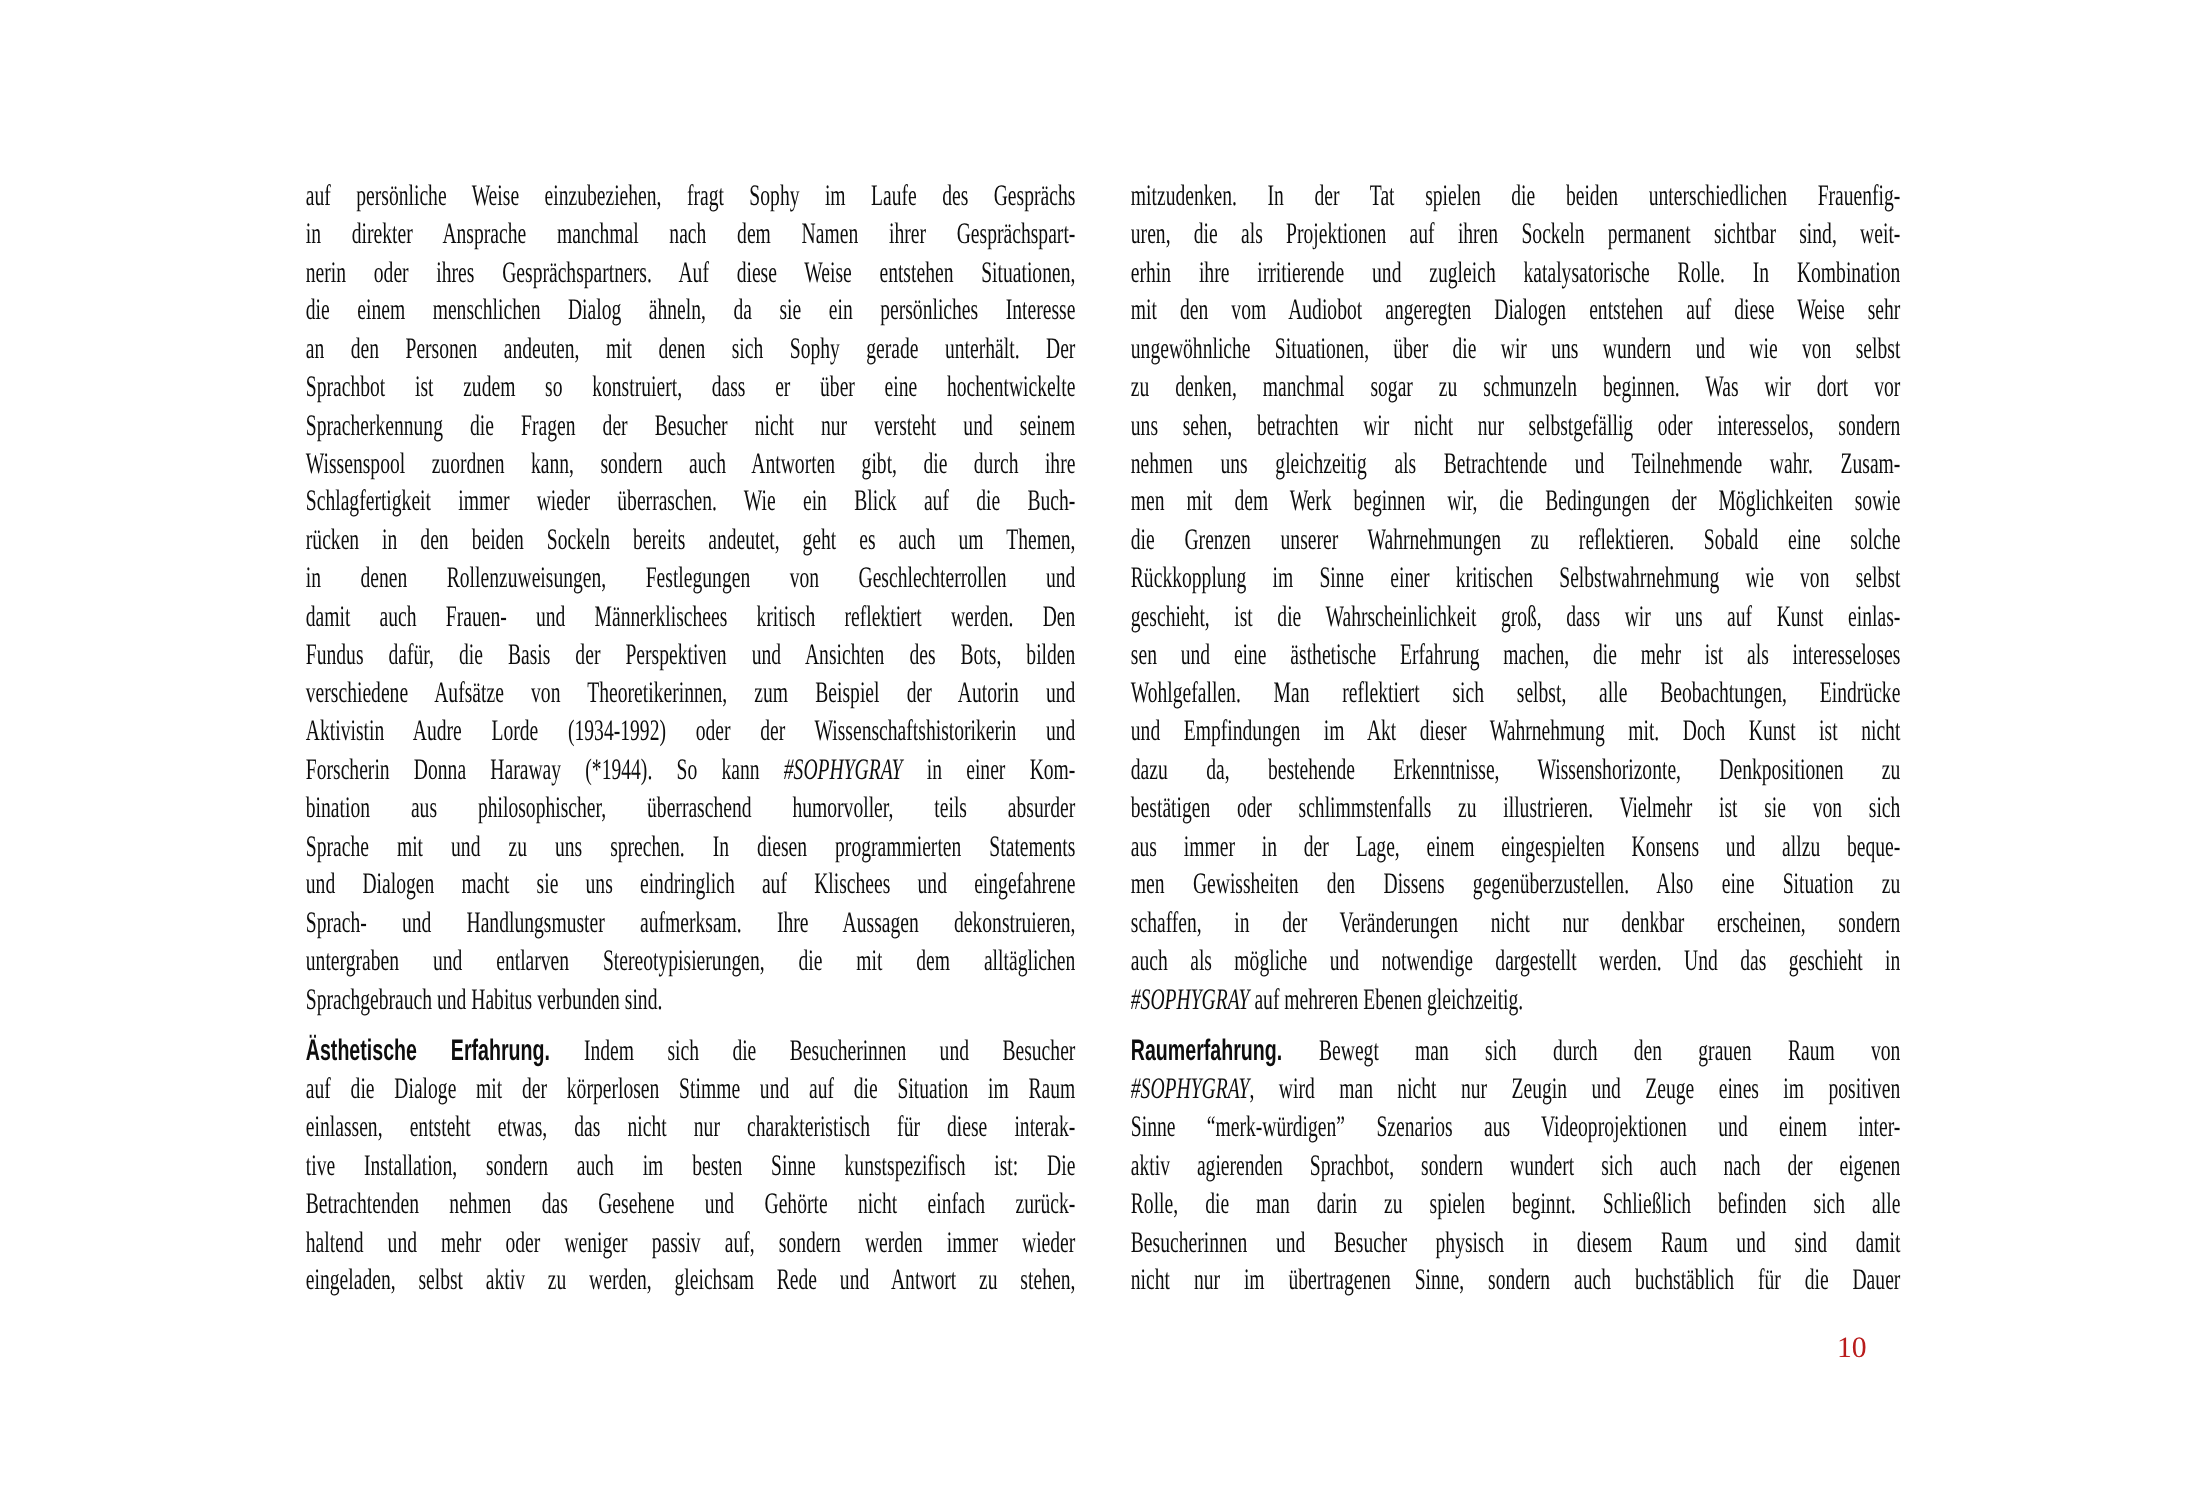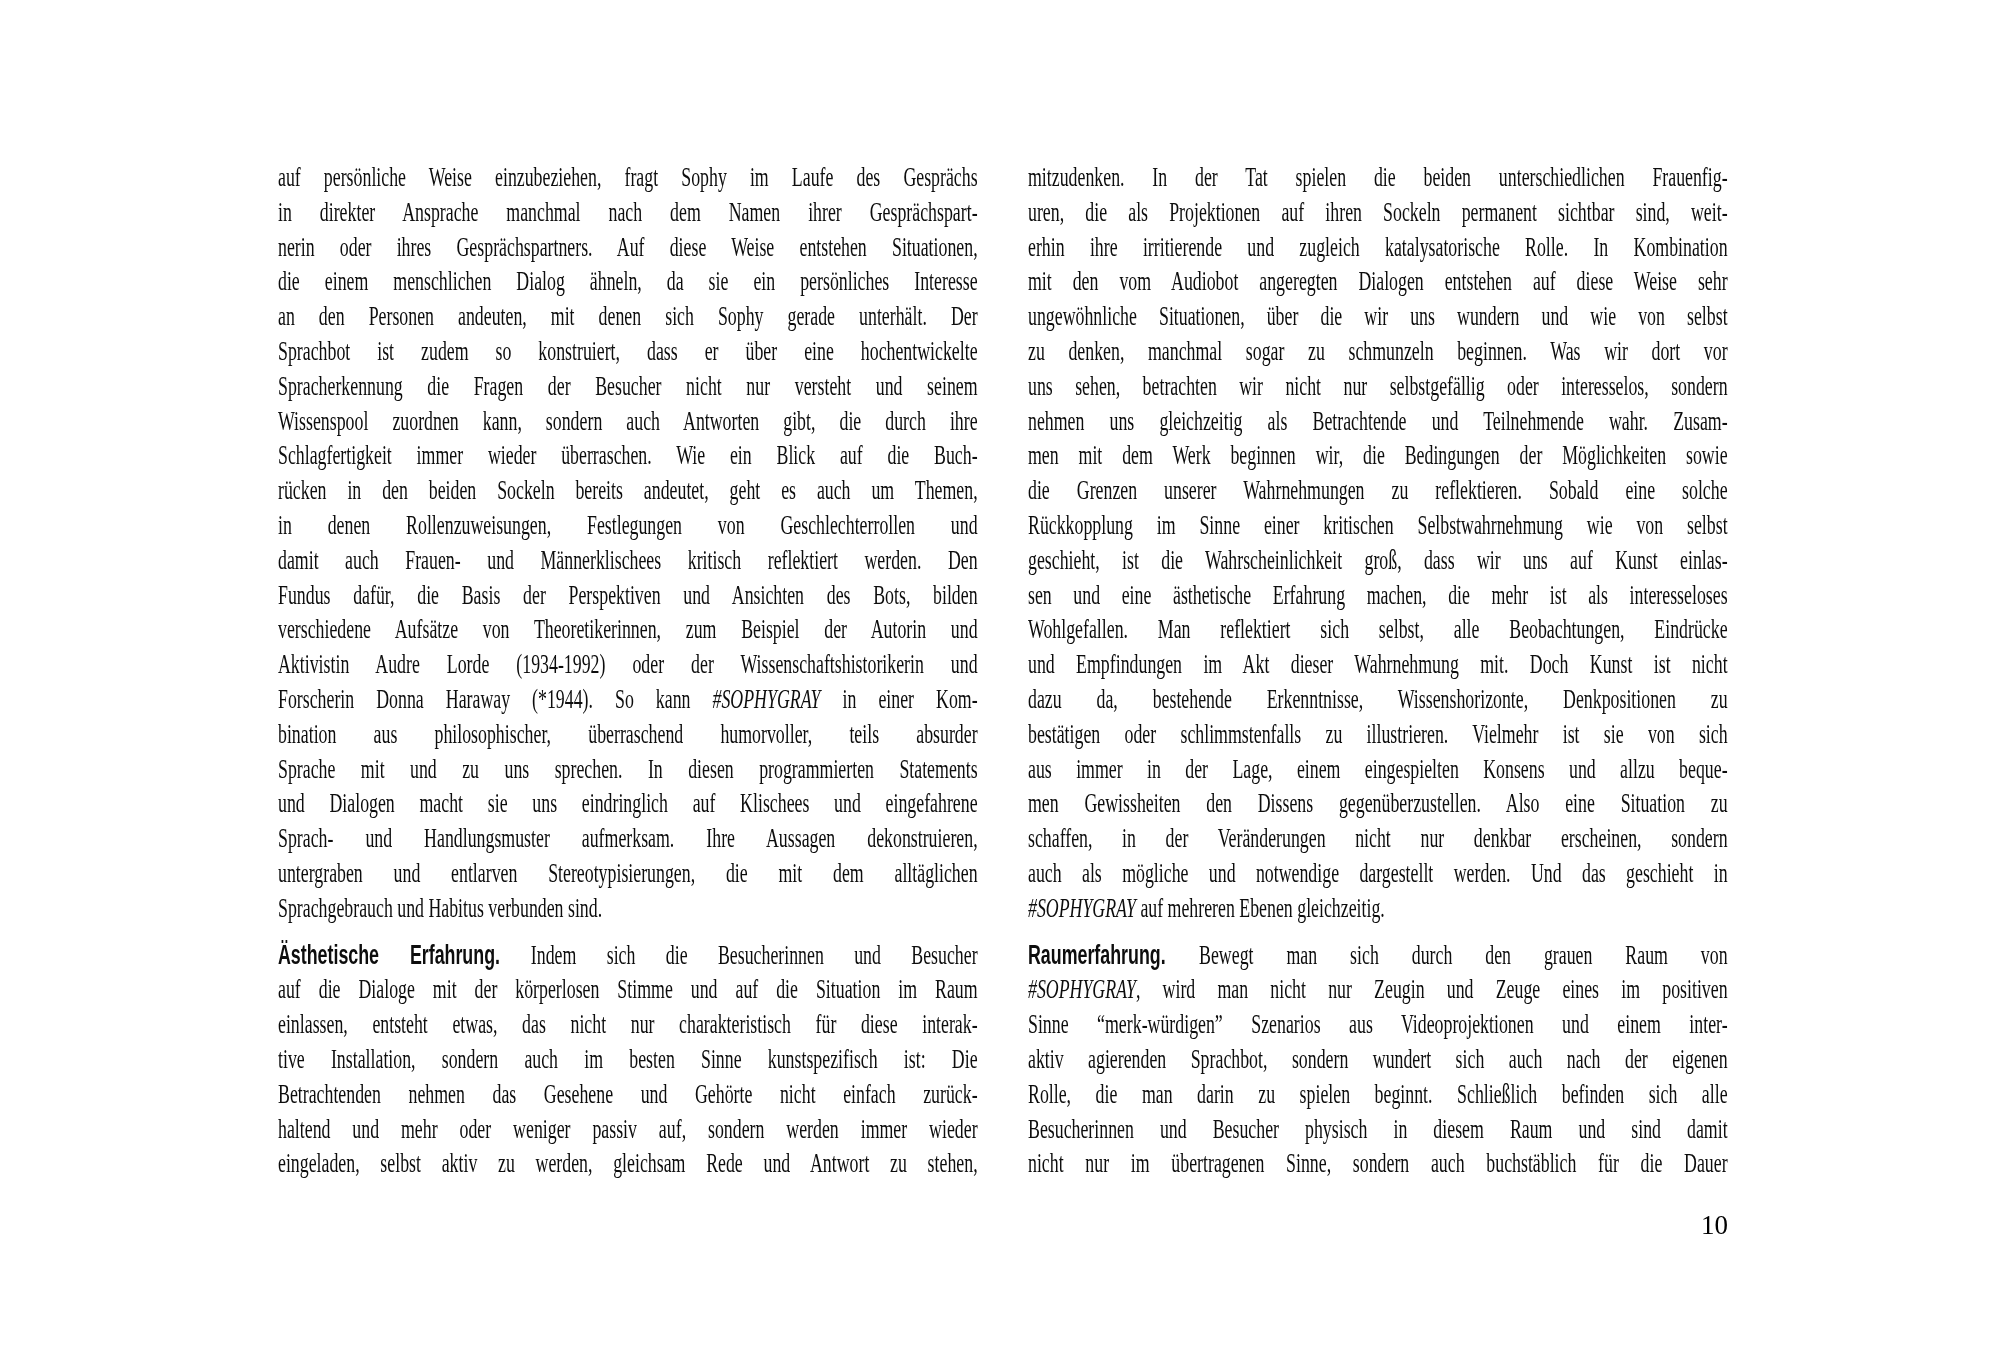--- a/index.html
+++ b/index.html
@@ -42,27 +42,27 @@
   }
   .seg-r { font-style: normal; }
   .seg-i { font-style: italic; }
   .seg-b {
     font-family: "Liberation Sans", "DejaVu Sans", sans-serif;
     font-weight: 700;
     font-style: normal;
   }
   .page-number {
     position: absolute;
-    left: 1528px;
+    left: 1497px;
     top: 1208px;
     width: 200px;
     text-align: right;
     font-size: 27px;
     line-height: 34.8px;
-    color: #000000;
+    color: #b91c1c;
   }
 </style>
 </head>
 <body>
 
 <div class="page">
   <section class="column col-left">
       <div class="paragraph">
         <div class="line"><span class="seg-r">auf persönliche Weise einzubeziehen, fragt Sophy im Laufe des Gesprächs</span></div>
         <div class="line"><span class="seg-r">in direkter Ansprache manchmal nach dem Namen ihrer Gesprächspart-</span></div>

